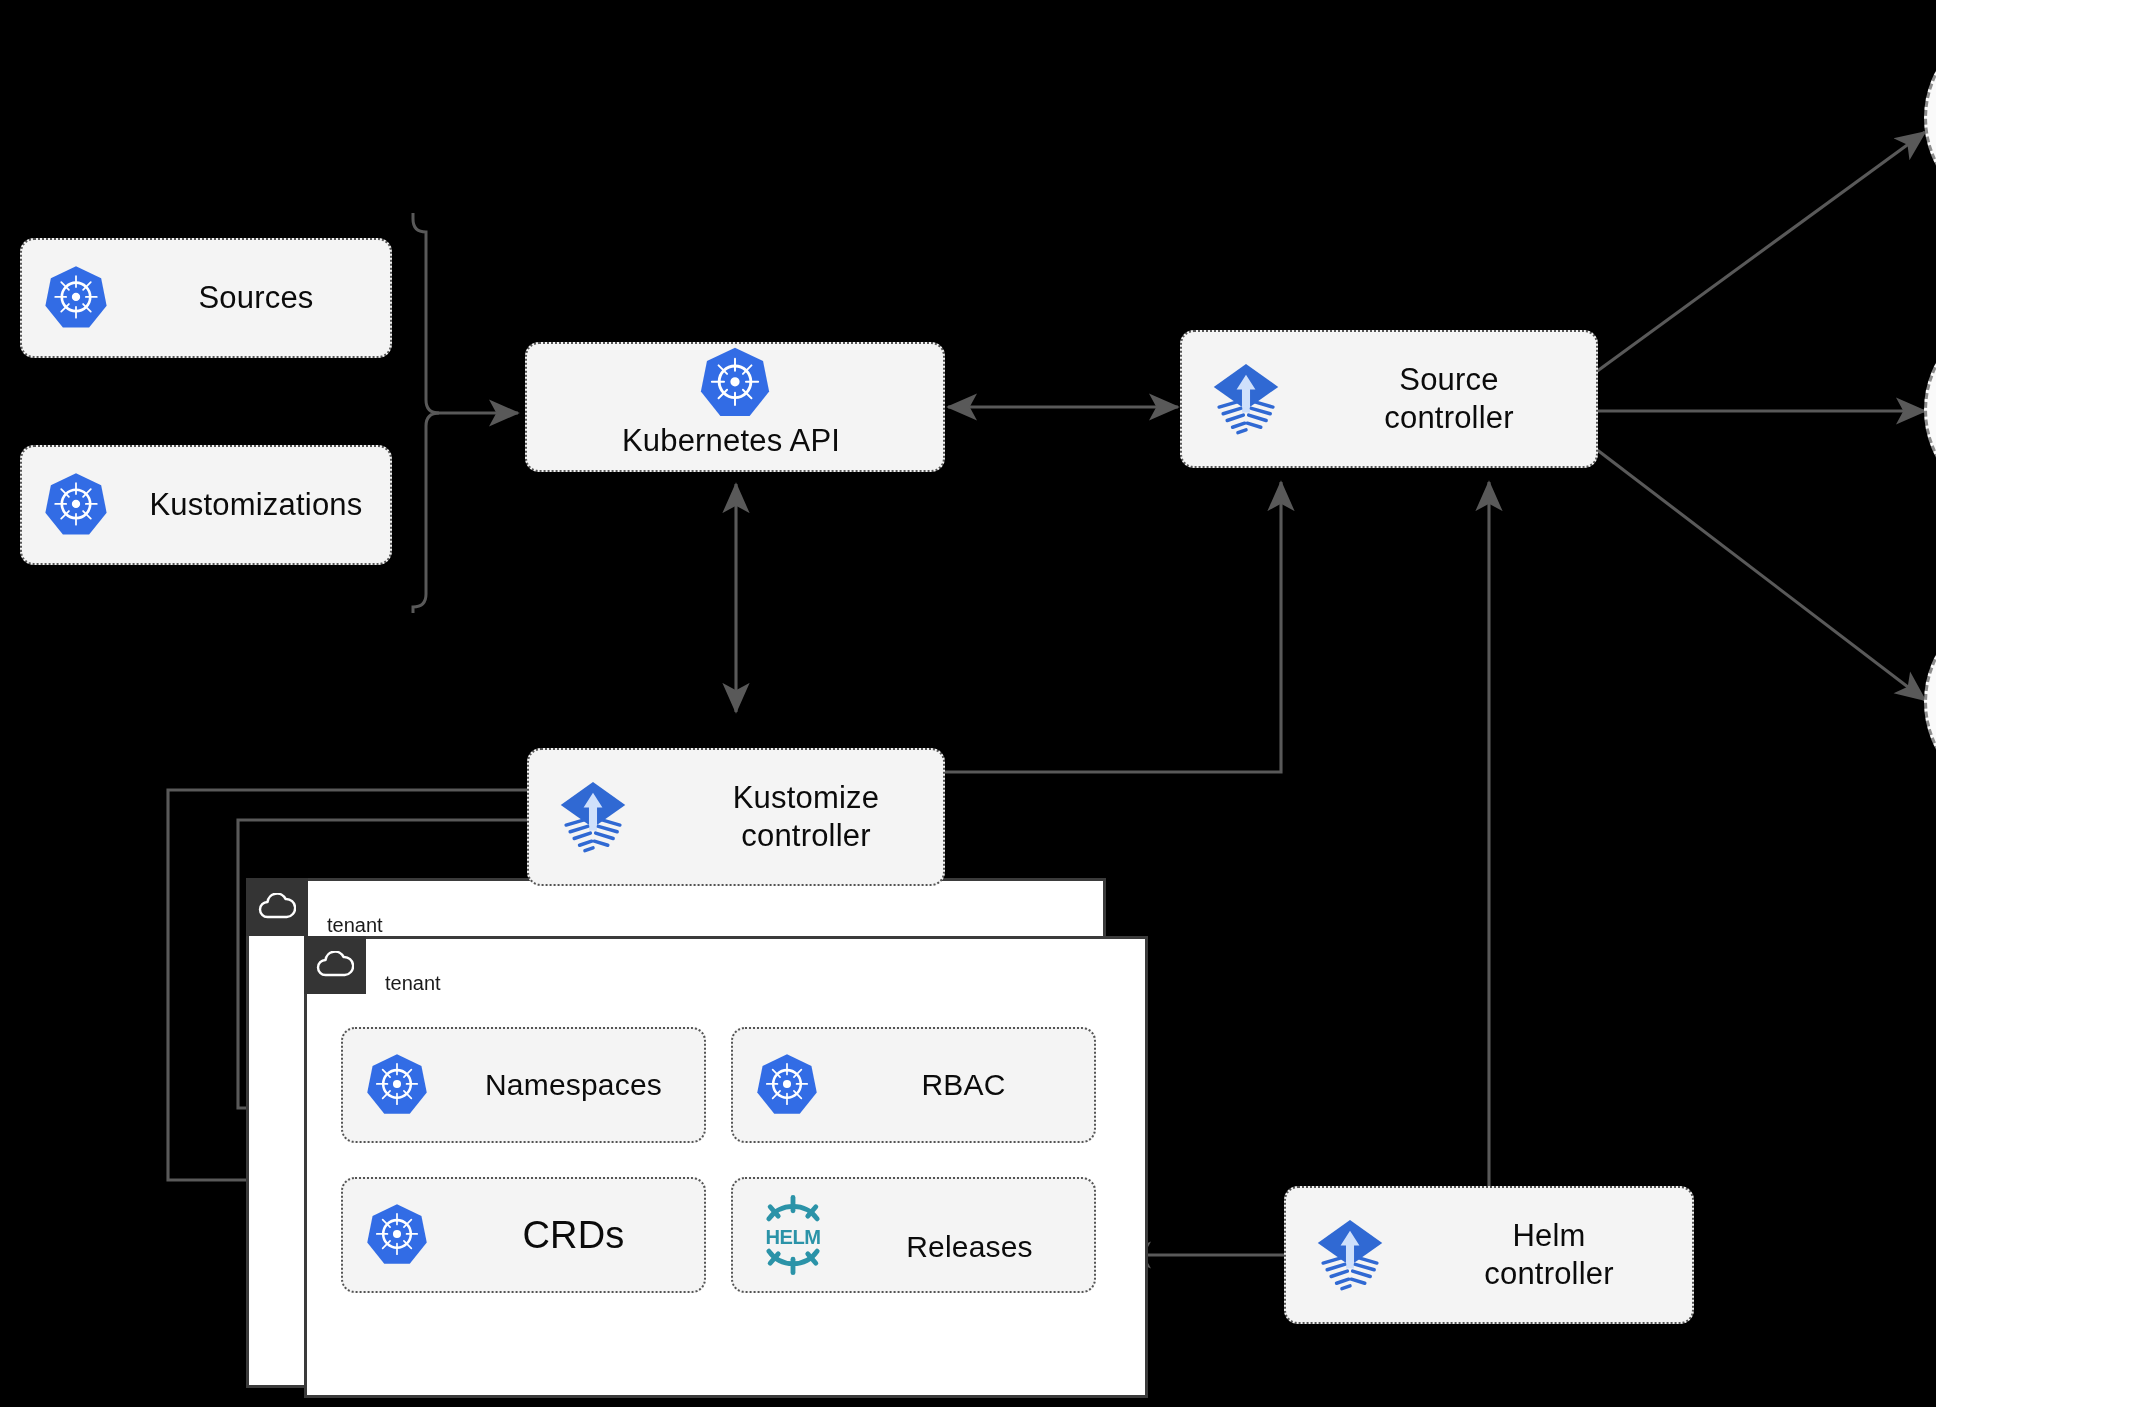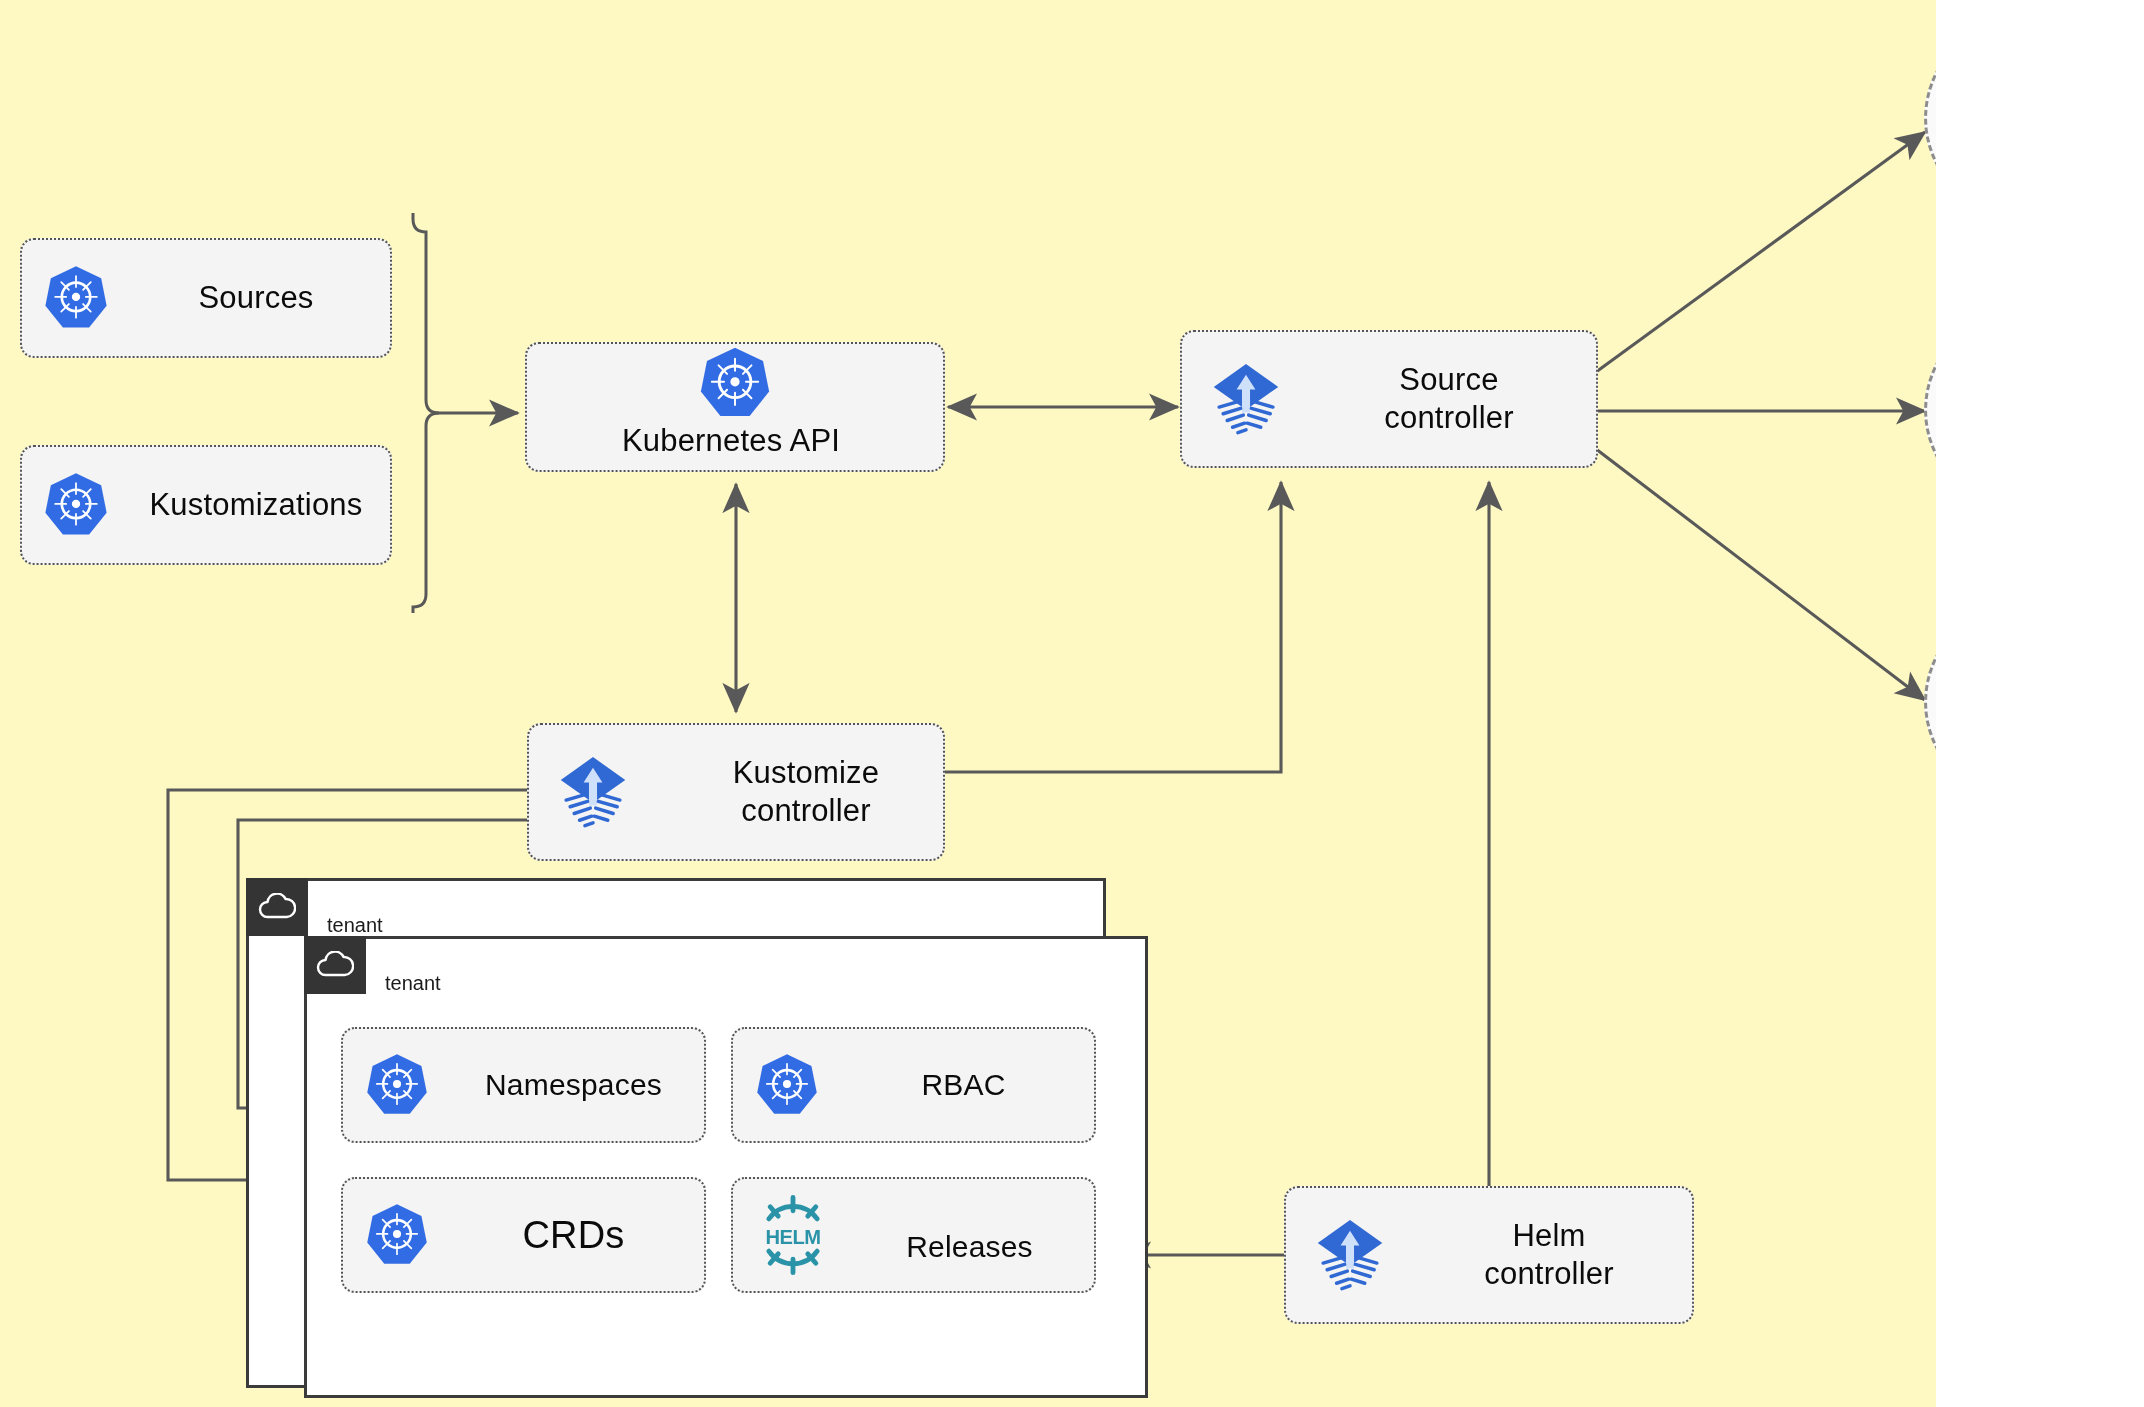--- a/index.html
+++ b/index.html
@@ -4,21 +4,21 @@
 <style>
   * { box-sizing: border-box; margin: 0; padding: 0; }
   html, body {
     background: #ffffff;
     font-family: "Liberation Sans", sans-serif;
   }
   #stage {
     position: relative;
     width: 1936px;
     height: 1407px;
-    background: #fef9c3;
+    background: #000000;
     overflow: hidden;
     text-decoration: underline;
   }
   svg.wires {
     position: absolute;
     left: 0; top: 0;
     width: 2144px; height: 1407px;
     pointer-events: none;
   }
 
@@ -203,21 +203,21 @@
           <path d="M22 53 L31 50"></path>
             <path d="M33 50 L43 53"></path>
           <path d="M26 57 L32 55"></path>
         </g>
       </svg>
     </span>
     <span class="lbl">Source
 controller</span>
   </div>
 
-  <div class="node" style="left:527px; top:723px; width:418px; height:138px;gap:20px;">
+  <div class="node" style="left:527px; top:748px; width:418px; height:138px;gap:20px;">
     <span class="ico" style="width:128px;">
       <svg width="86" height="86" viewBox="0 0 64 64" aria-hidden="true">
         <polygon points="32,6 56,23 32,40 8,23" fill="#3069D3"></polygon>
         <path d="M32 14 L39 25 L35 25 L35 42 L29 42 L29 25 L25 25 Z" fill="#cfe0fb"></path>
         <g stroke="#3069D3" stroke-width="2.6" stroke-linecap="round" fill="none">
           <path d="M12 38 L26 34"></path>
             <path d="M38 34 L52 38"></path>
           <path d="M15 43 L28 39"></path>
             <path d="M36 39 L50 43"></path>
           <path d="M18 48 L30 44"></path>

